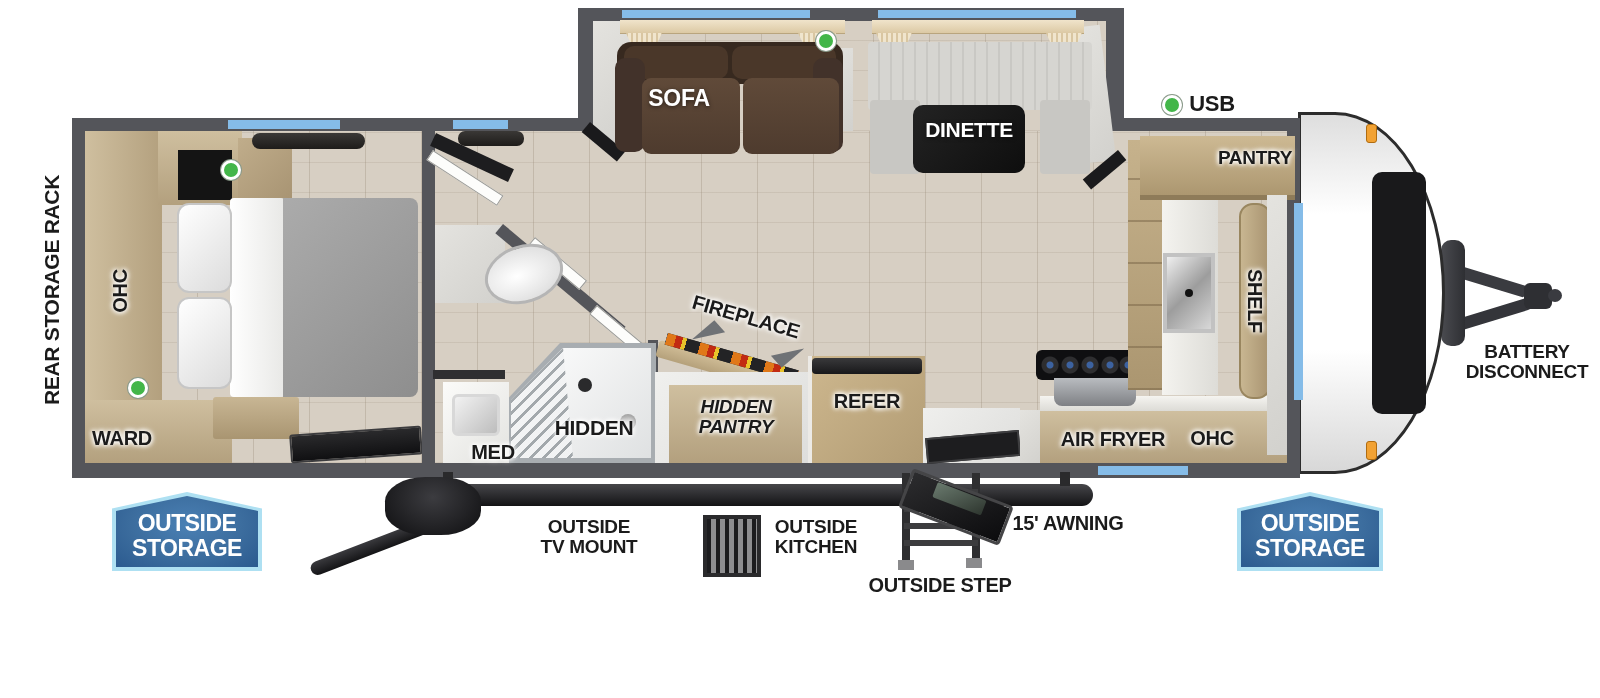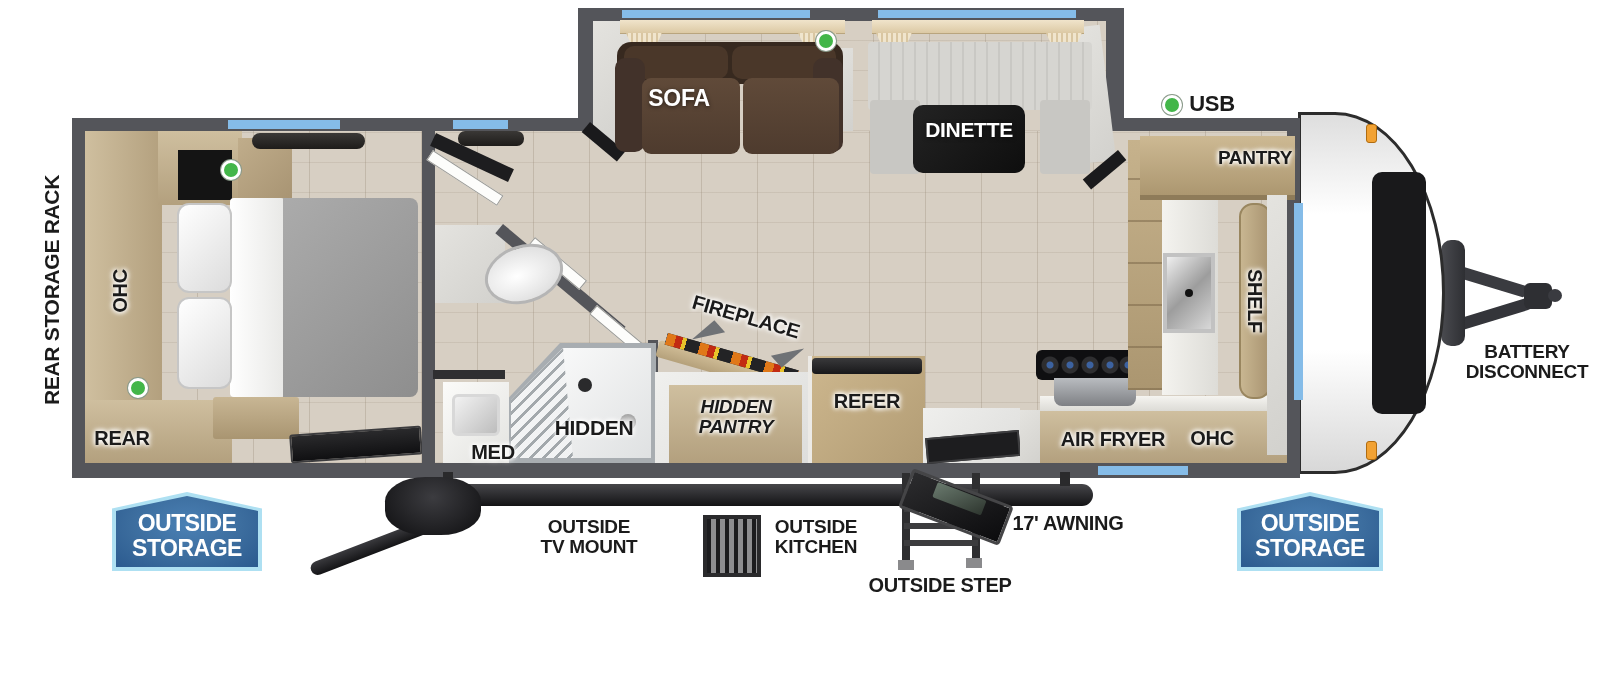--- a/index.html
+++ b/index.html
@@ -178,36 +178,36 @@
       <div class="txt">OUTSIDE
 STORAGE</div>
     </div>
   </div>
 
   <div class="dot" style="left:1162px;top:95px;"></div>
   <div class="dot" style="left:816px;top:31px;"></div>
 
   <div class="lbl" style="left:52px;top:290px;font-size:21px;transform:translate(-50%,-50%) rotate(-90deg);white-space:nowrap;">REAR STORAGE RACK</div>
   <div class="lbl" style="left:120px;top:291px;font-size:20px;transform:translate(-50%,-50%) rotate(-90deg);">OHC</div>
-  <div class="lbl" style="left:122px;top:438px;font-size:20px;">REAR</div>
+  <div class="lbl" style="left:122px;top:438px;font-size:20px;">WARD</div>
   <div class="lbl w" style="left:679px;top:99px;font-size:23px;">SOFA</div>
   <div class="lbl w" style="left:969px;top:130px;font-size:21px;">DINETTE</div>
   <div class="lbl" style="left:1212px;top:104px;font-size:22px;">USB</div>
   <div class="lbl" style="left:1255px;top:158px;font-size:19px;">PANTRY</div>
   <div class="lbl" style="left:1255px;top:301px;font-size:20px;transform:translate(-50%,-50%) rotate(90deg);">SHELF</div>
   <div class="lbl" style="left:493px;top:452px;font-size:20px;">MED</div>
   <div class="lbl" style="left:594px;top:428px;font-size:21px;">HIDDEN</div>
   <div class="lbl" style="left:736px;top:417px;font-size:19px;font-style:italic;">HIDDEN
 PANTRY</div>
   <div class="lbl" style="left:746px;top:317px;font-size:20px;transform:translate(-50%,-50%) rotate(16deg);white-space:nowrap;">FIREPLACE</div>
   <div class="lbl" style="left:867px;top:401px;font-size:20px;">REFER</div>
   <div class="lbl" style="left:1113px;top:439px;font-size:20px;white-space:nowrap;">AIR FRYER</div>
   <div class="lbl" style="left:1212px;top:438px;font-size:20px;">OHC</div>
   <div class="lbl" style="left:1527px;top:362px;font-size:19px;">BATTERY
 DISCONNECT</div>
   <div class="lbl" style="left:589px;top:537px;font-size:19px;">OUTSIDE
 TV MOUNT</div>
   <div class="lbl" style="left:816px;top:537px;font-size:19px;">OUTSIDE
 KITCHEN</div>
   <div class="lbl" style="left:940px;top:585px;font-size:20px;white-space:nowrap;">OUTSIDE STEP</div>
-  <div class="lbl" style="left:1068px;top:523px;font-size:20px;white-space:nowrap;">17' AWNING</div>
+  <div class="lbl" style="left:1068px;top:523px;font-size:20px;white-space:nowrap;">15' AWNING</div>
 
 </div>
 
 </body></html>

